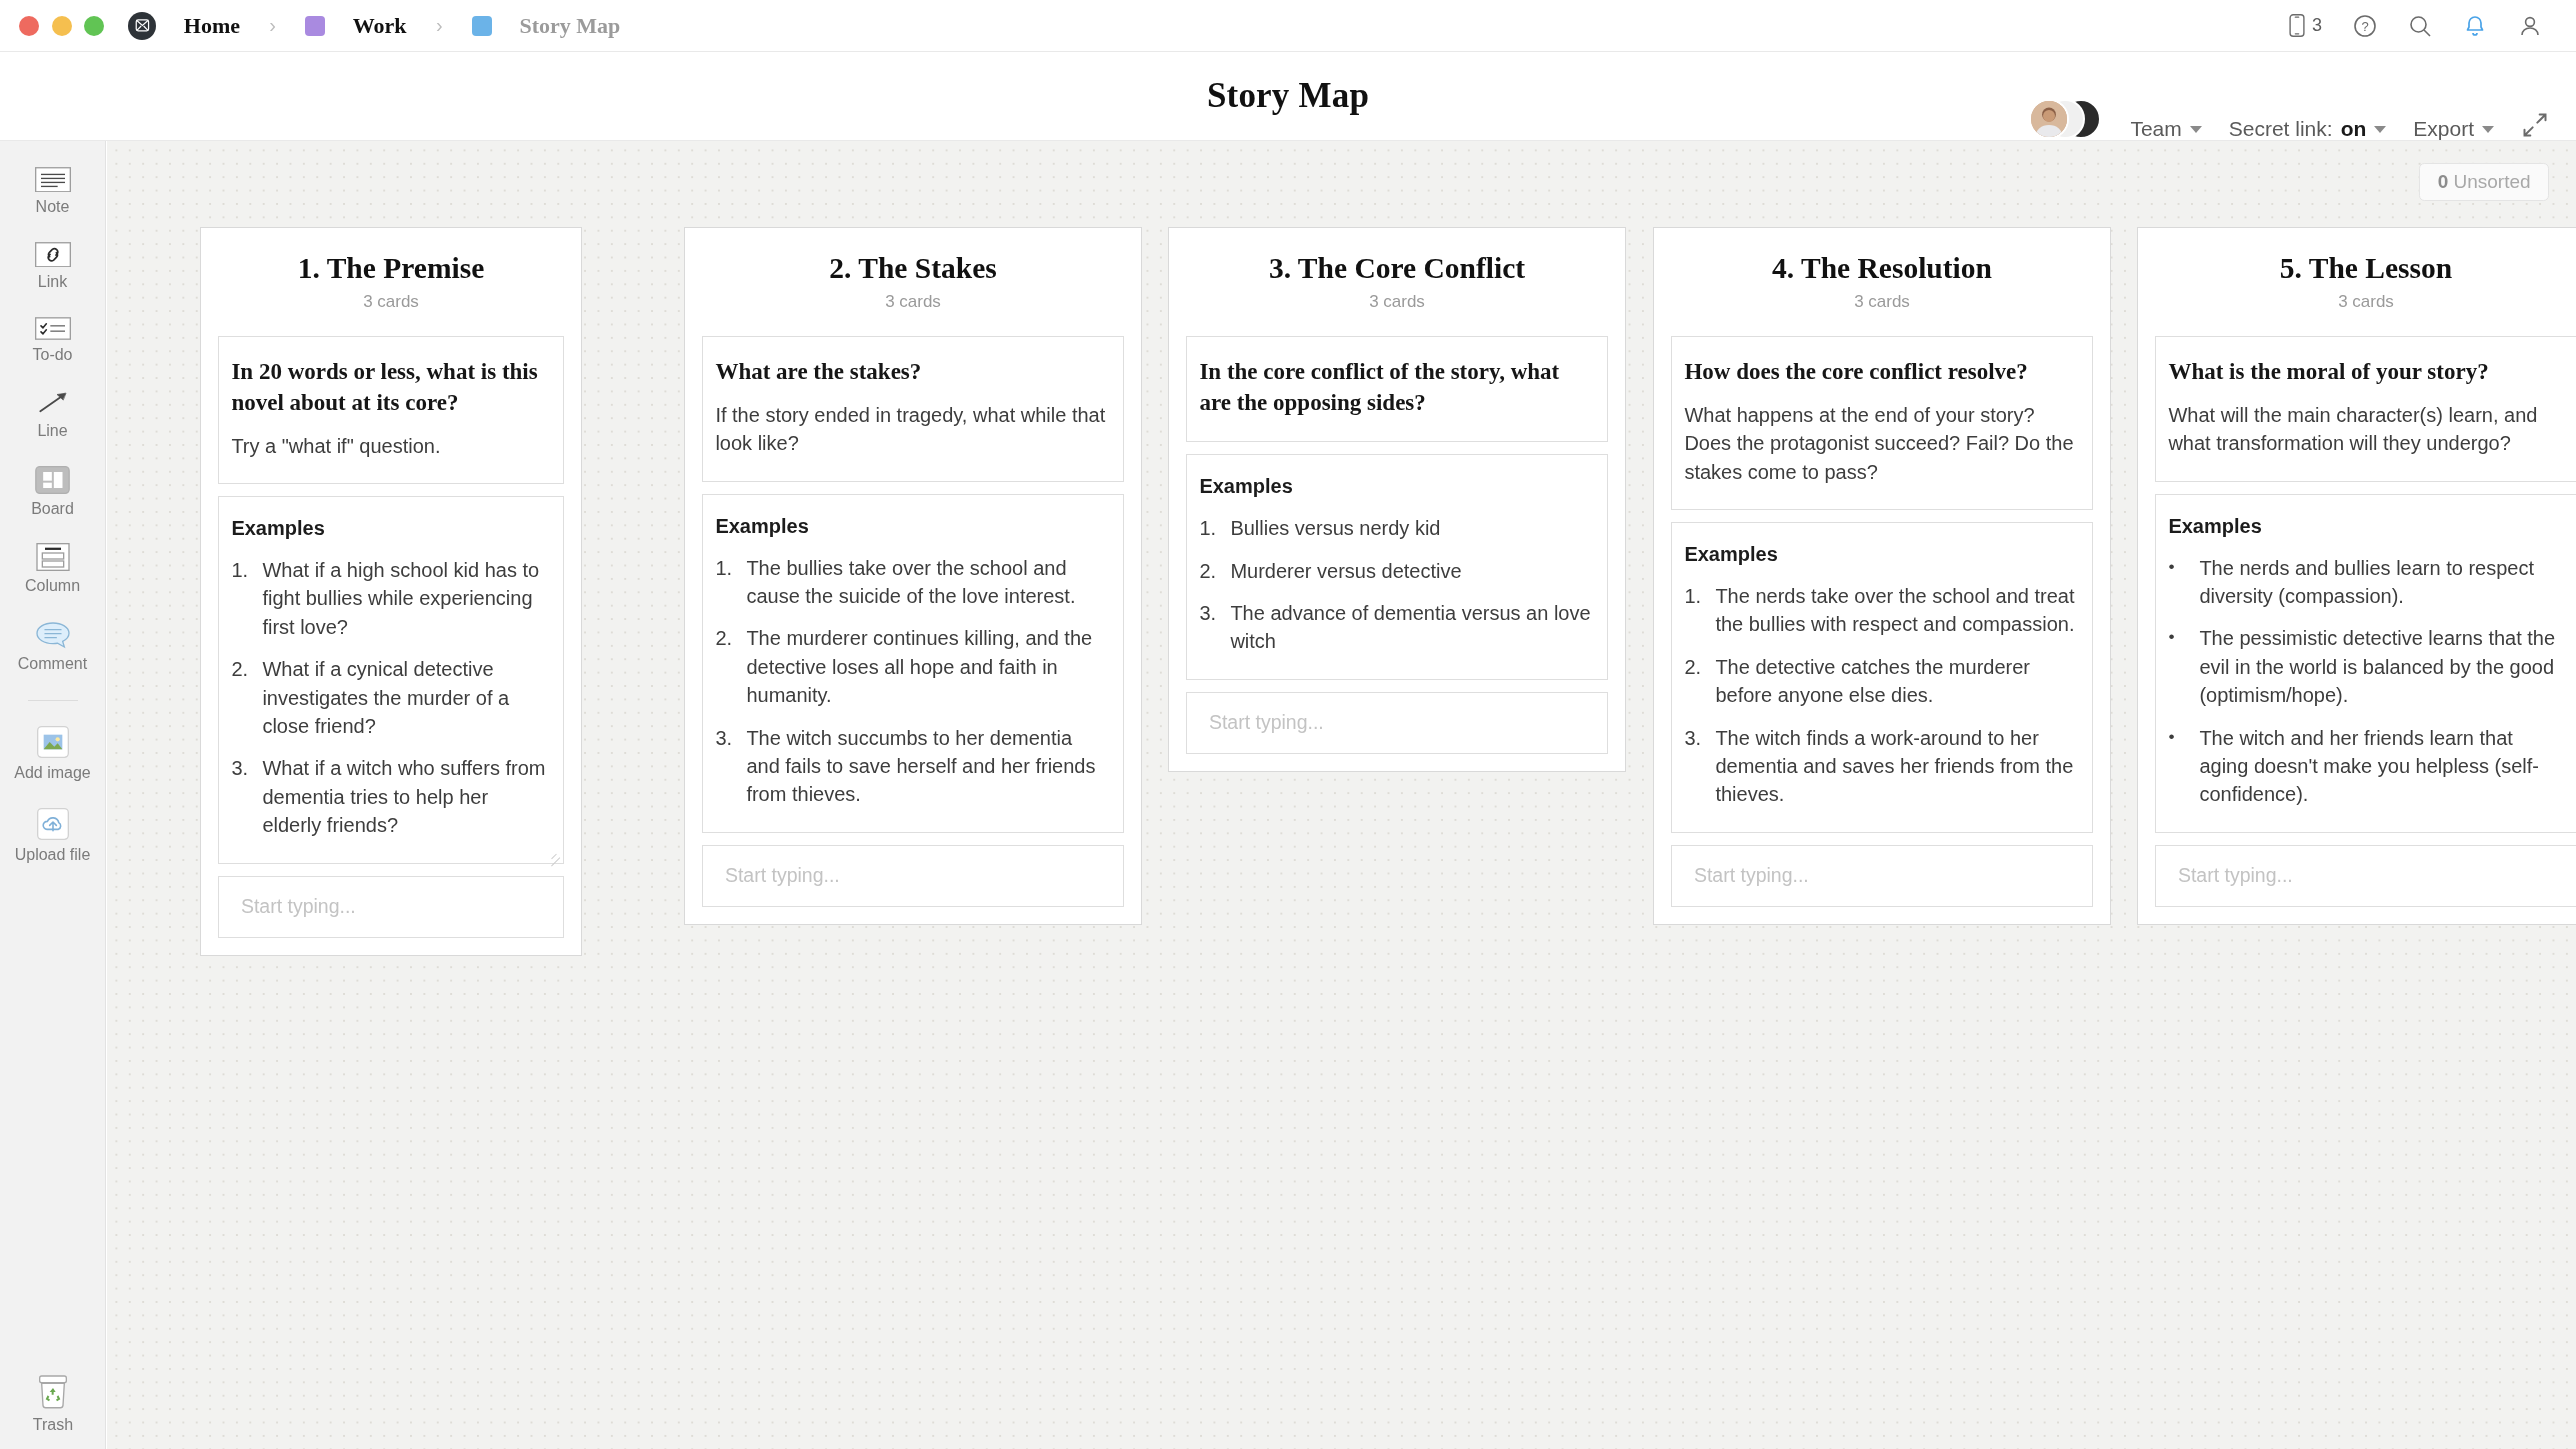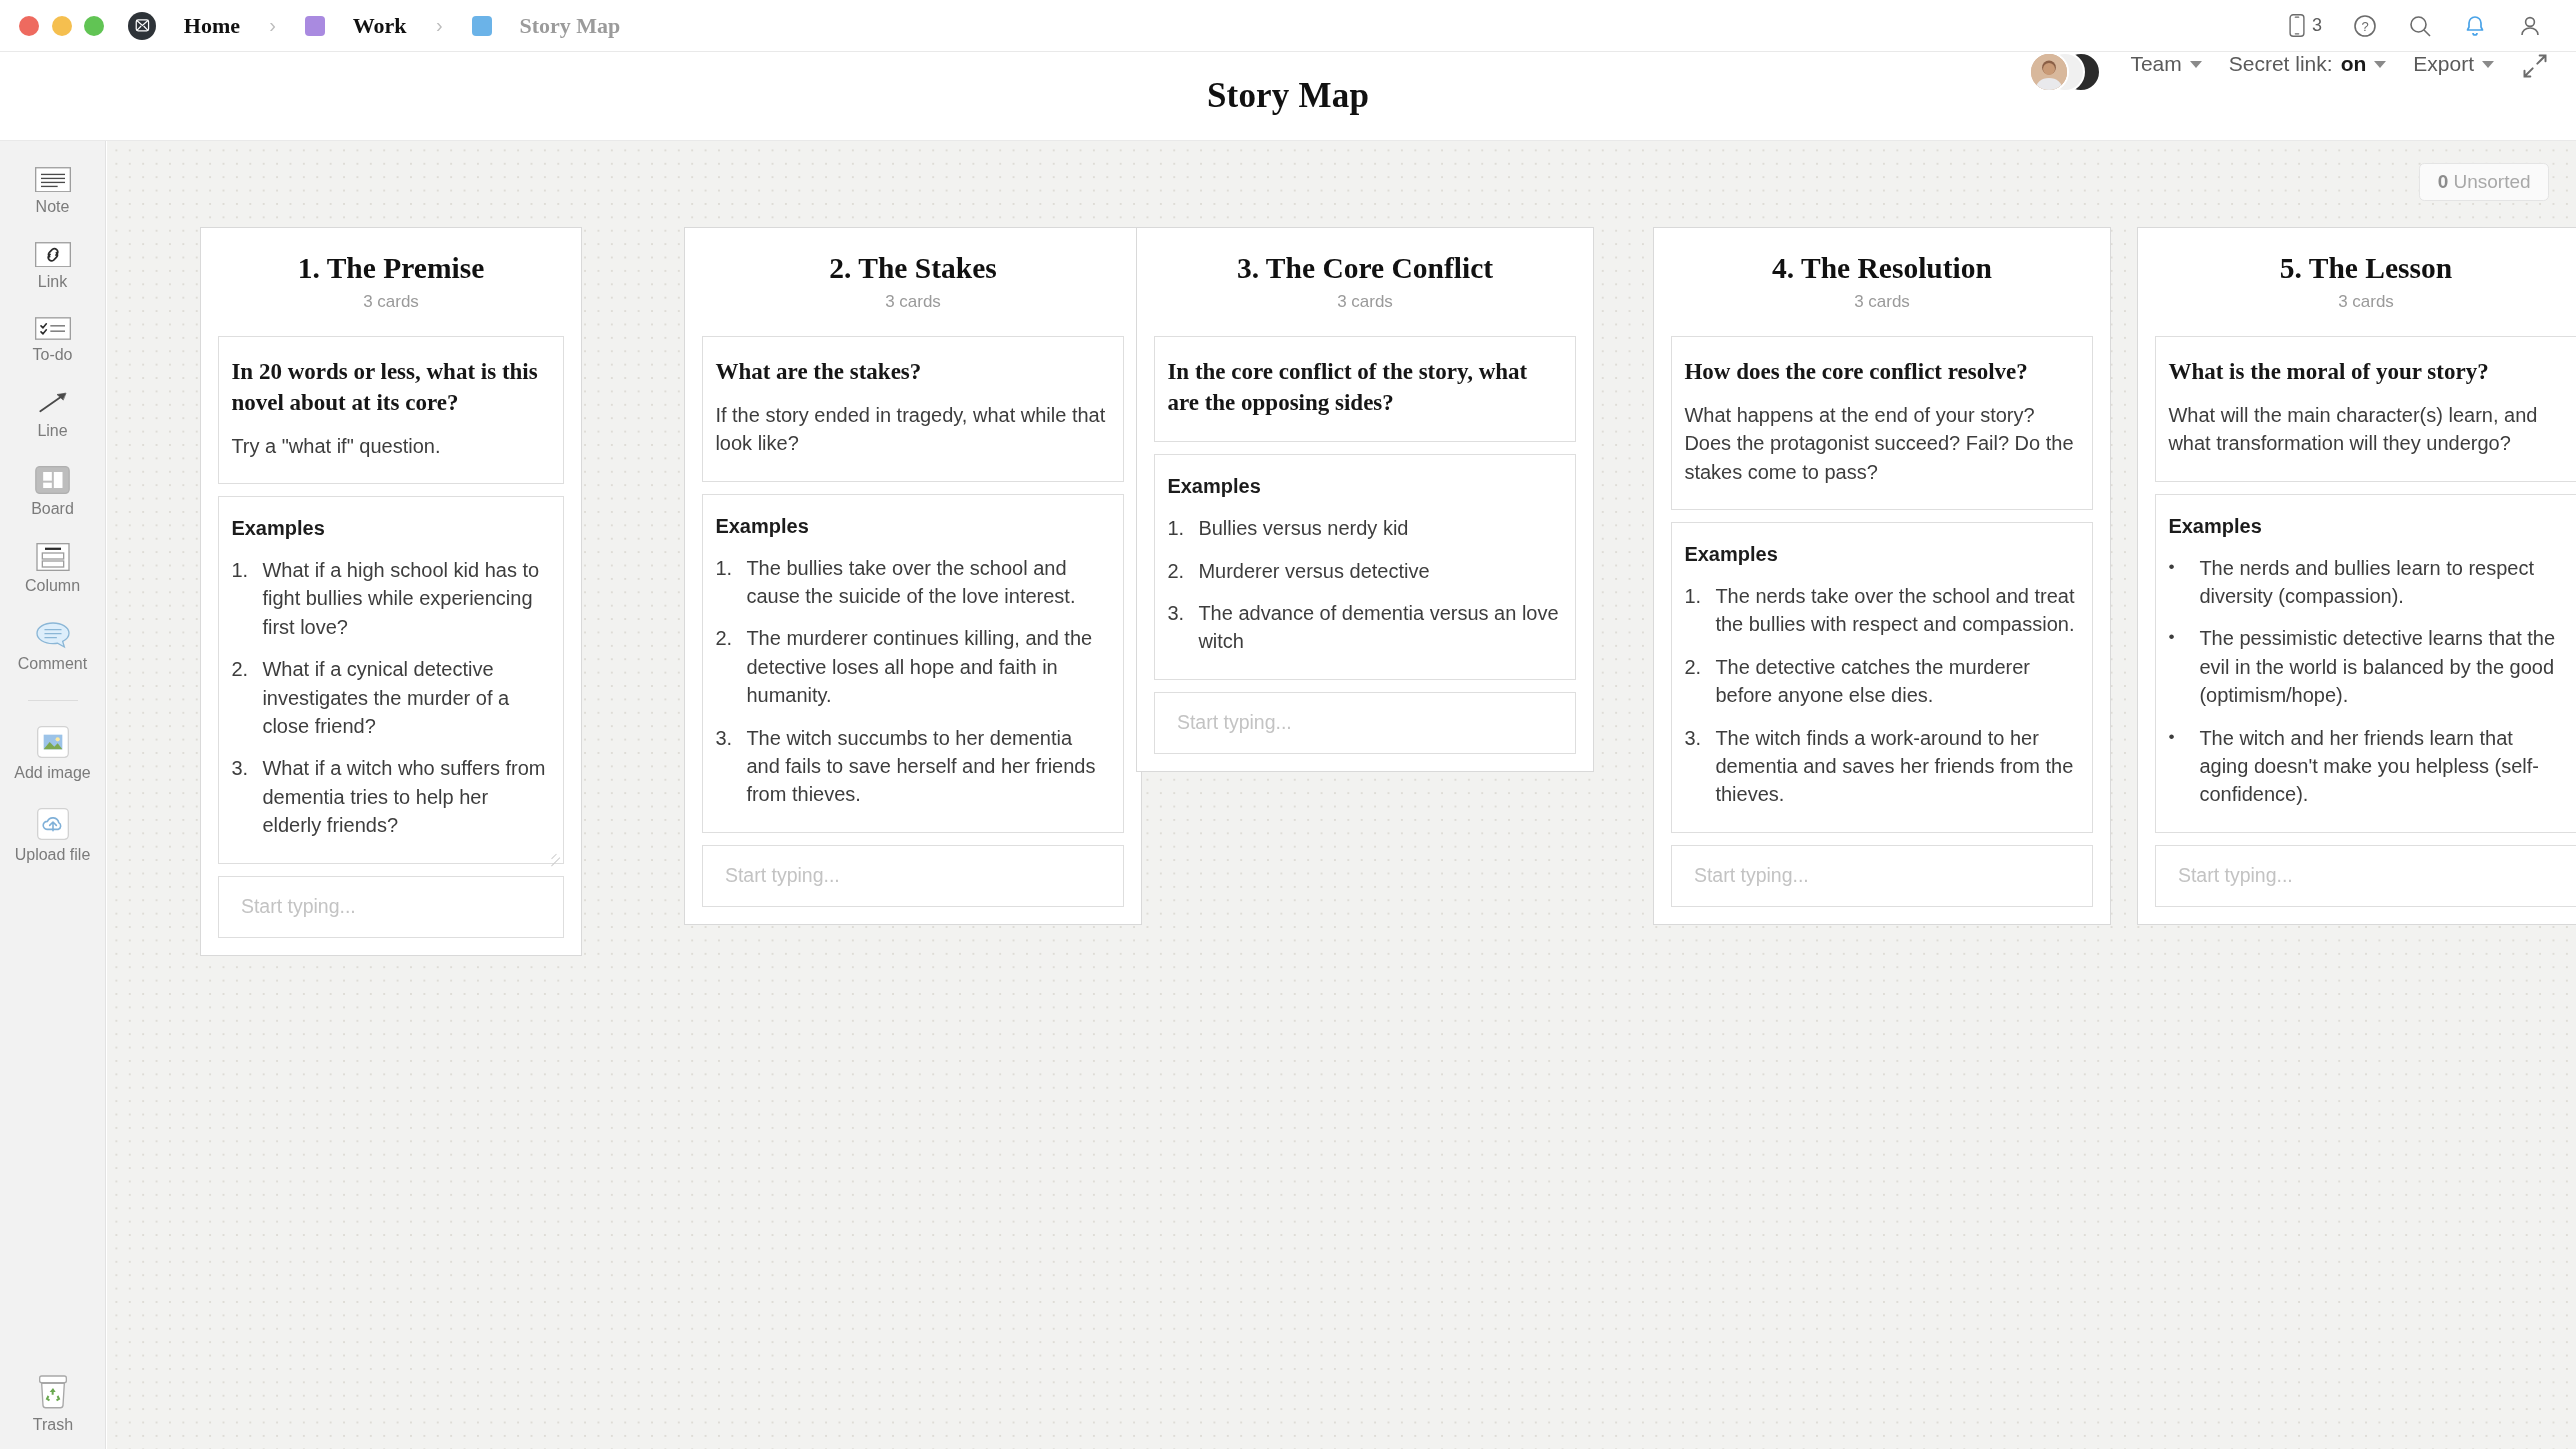--- a/index.html
+++ b/index.html
@@ -51,21 +51,21 @@
     border-bottom: 1.3px solid #e9e9e9;
     display: flex; align-items: center; justify-content: center;
   }
   .doc-title {
     font-family: "Liberation Serif", serif;
     font-size: 35px; font-weight: 700; color: #111111;
     letter-spacing: 0.2px;
   }
   .sub-right {
     position: absolute; right: 27px; top: 0; height: 89px;
-    display: flex; align-items: flex-start; gap: 27px;
+    display: flex; align-items: flex-end; gap: 27px;
   }
   .avatars { position: relative; width: 74px; height: 42px; }
   .av {
     position: absolute; top: 0; width: 40px; height: 40px;
     border-radius: 50%; border: 2px solid #ffffff; overflow: hidden;
   }
   .av1 { left: 0; z-index: 3; background: #cfa98c; }
   .av2 { left: 16px; z-index: 2; background: #f0f0f0; }
   .av3 { left: 32px; z-index: 1; background: #2b2b2b; }
   .menu-btn {
@@ -474,21 +474,21 @@
             <span class="mk">3.</span>
             <span>The witch succumbs to her dementia and fails to save herself and her friends from thieves.</span>
           </li>
       </ol>
     </div>
     <div class="placeholder">
       <span>Start typing...</span>
     </div>
   </div>
 
-  <div class="column" style="left:1029px; top:86px; width:458px;">
+  <div class="column" style="left:1061px; top:86px; width:458px;">
     <div class="col-head">
       <div class="col-title">3. The Core Conflict</div>
       <div class="col-sub">3 cards</div>
     </div>
     <div class="card">
       <div class="card-title" style="margin-bottom:0">In the core conflict of the story, what are the opposing sides?</div>
     </div>
     <div class="card">
       <div class="ex-head">Examples</div>
       <ol class="ex">

